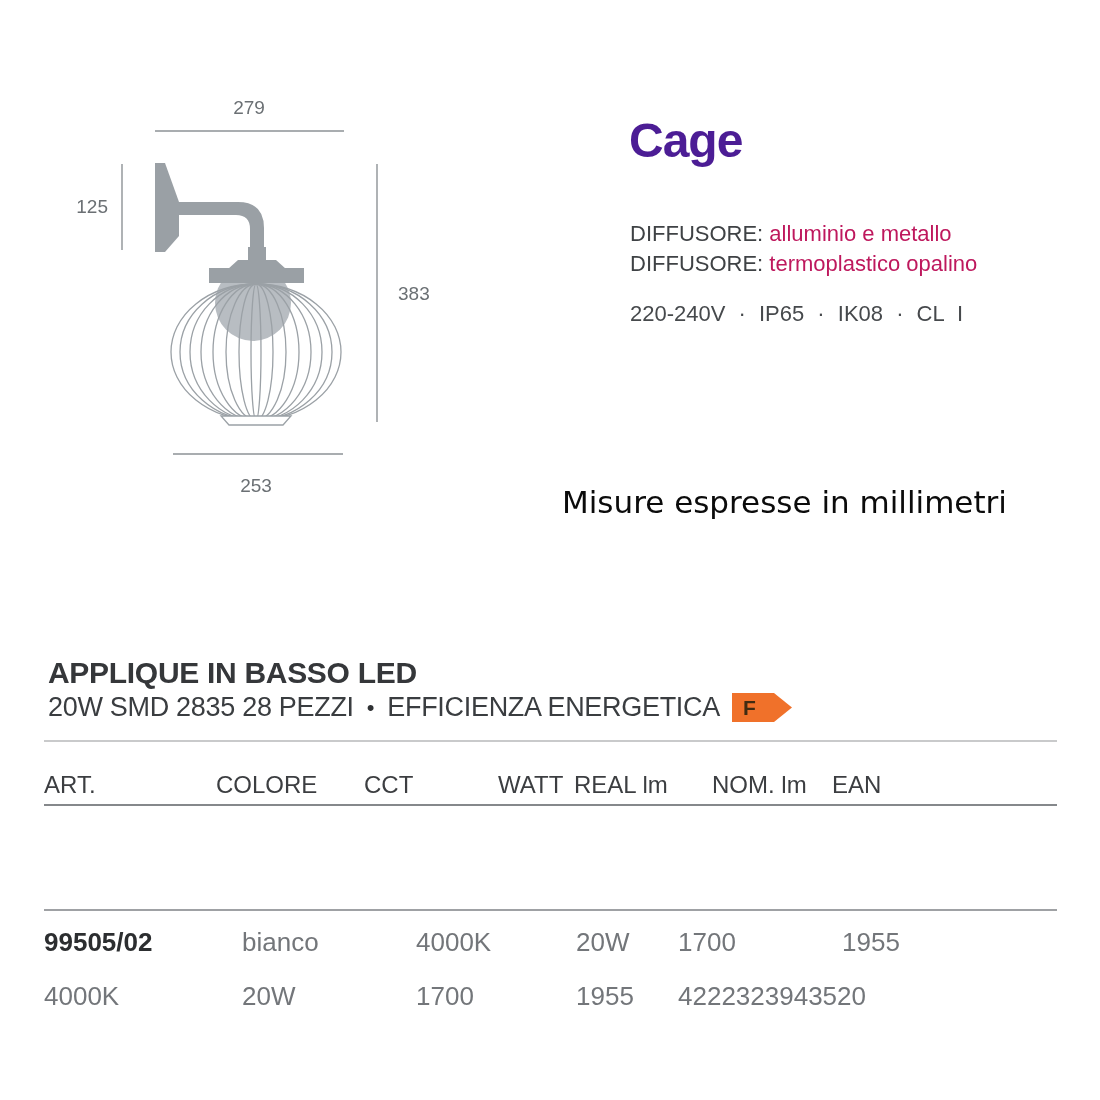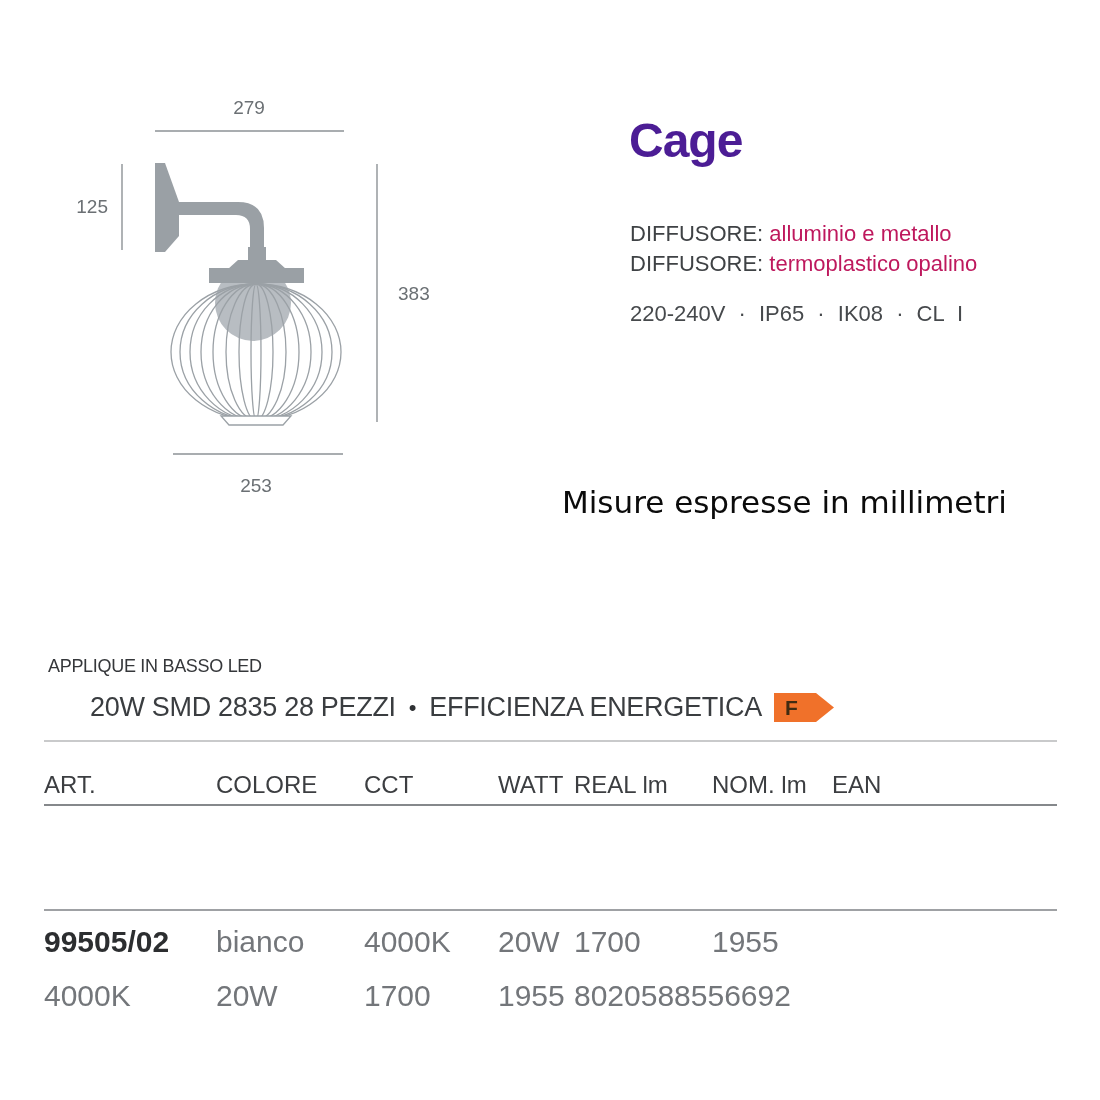--- a/index.html
+++ b/index.html
@@ -18,41 +18,41 @@
   #title{left:629px;top:113px;font-size:48px;font-weight:800;color:#4c1d95;
          letter-spacing:-1px;}
   #specs{left:630px;top:219px;font-size:22px;line-height:30px;}
   .spec-label{color:#3f4245;font-weight:500;}
   .spec-value{color:#be185d;text-align:right;}
   #electrical{color:#46494c;word-spacing:7px;margin-top:20px;}
   #misure{left:562px;top:484px;font-size:31px;color:#0b0b0b;
           font-family:"DejaVu Sans",sans-serif;}
 
   
-  #heading1{left:48px;top:656px;font-size:18px;font-weight:400;color:#35373a;
+  #heading1{left:48px;top:656px;font-size:30px;font-weight:700;color:#35373a;
             letter-spacing:-0.3px;}
   #heading2{left:48px;top:692px;font-size:27px;font-weight:500;color:#3a3d40;
-            display:flex;align-items:center;letter-spacing:-0.3px;margin-left:42px;}
+            display:flex;align-items:center;letter-spacing:-0.3px;}
   .bullet{margin:0 13px;font-size:22px;color:#2f3134;}
   .energy-arrow{display:inline-flex;align-items:center;margin-left:12px;
             width:60px;height:29px;background:#f0712a;
             clip-path:polygon(0 0,70% 0,100% 50%,70% 100%,0 100%);
             font-size:21px;font-weight:700;color:#402b12;padding-left:11px;
             box-sizing:border-box;}
 
   .rule{left:44px;width:1013px;height:2px;}
   #rule1{top:740px;background:#c9cacb;height:1.5px;}
   #rule2{top:804px;background:#85888b;}
   #rule3{top:909px;background:#9fa1a4;}
 
   .grid{left:44px;width:1030px;display:grid;
         grid-template-columns:172px 148px 134px 76px 138px 120px 242px;}
   .grid div{text-align:left;white-space:nowrap;}
   #thead{top:771px;font-size:24px;color:#3c3e41;}
-  .trow{font-size:30px;color:#73767a;height:34px;line-height:34px;}
+  .trow{font-size:26px;color:#73767a;height:34px;line-height:34px;gap:26px;}
   #trow0{top:925px;}
   #trow1{top:979px;}
   .trow .art{font-weight:700;color:#2c2e30;}
 </style>
 </head>
 <body>
 
 <svg id="drawing" class="abs" viewBox="50 90 400 415" width="400" height="415">
 
   <line class="dimline" x1="155" y1="131" x2="344" y2="131"></line>
@@ -138,14 +138,14 @@
   <div>20W</div>
   <div>1700</div>
   <div>1955</div>
 </div>
 
 <div id="trow1" class="abs grid trow">
   <div>4000K</div>
   <div>20W</div>
   <div>1700</div>
   <div>1955</div>
-  <div>8020588556692</div>
+  <div>4222323943520</div>
 </div>
 
 </body></html>

